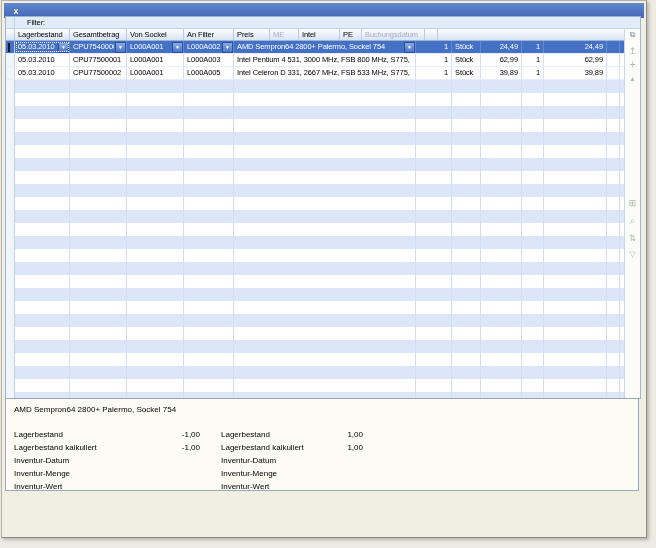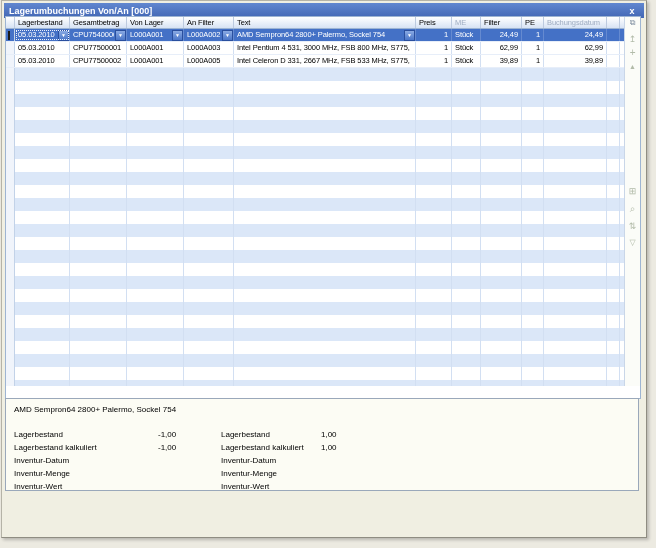--- a/index.html
+++ b/index.html
@@ -58,44 +58,46 @@
 
   
   .panel{position:absolute;left:3px;top:397px;width:634px;height:93px;border:1px solid #9aa8ba;
     background:#fcfcf4;box-sizing:border-box;font-size:8px;color:#000}
   .panel-title{position:absolute;left:8px;top:6px;white-space:nowrap}
   .pcol{position:absolute;top:29px}
   .pcol.left{left:8px;width:186px}
   .pcol.right{left:215px;width:142px}
   .prow{display:flex;height:13px;line-height:13px}
   .plabel{flex:1;white-space:nowrap}
-  .pvalue{width:42px;text-align:left;white-space:nowrap}
+  .pvalue{width:42px;text-align:right;white-space:nowrap}
 </style>
 </head>
 <body>
 
 <div class="window">
   <div class="titlebar">
-    <span class="title">Lagerumbuchungen Von/An [000]</span>
     <span class="close">x</span>
   </div>
 
   <div class="grid">
+    <div class="filter-row">
+      <div class="filter-gutter"></div>
+      <div class="filter-label">Filter:</div>
+    </div>
     <div class="grid-main">
       <div class="table">
         <div class="hrow" id="hdr">
             <div class="hcell" style="width: 9px;"></div>
             <div class="hcell" style="width: 55px;">Lagerbestand</div>
             <div class="hcell" style="width: 57px;">Gesamtbetrag</div>
-            <div class="hcell" style="width: 57px;">Von Lager</div>
+            <div class="hcell" style="width: 57px;">Von Sockel</div>
             <div class="hcell" style="width: 50px;">An Filter</div>
-            <div class="hcell" style="width: 182px;">Text</div>
             <div class="hcell" style="width: 36px;">Preis</div>
             <div class="hcell muted" style="width: 29px;">ME</div>
-            <div class="hcell" style="width: 41px;">Filter</div>
+            <div class="hcell" style="width: 41px;">Intel</div>
             <div class="hcell" style="width: 22px;">PE</div>
             <div class="hcell muted" style="width: 63px;">Buchungsdatum</div>
             <div class="hcell" style="width: 13px;"></div>
           </div>
         <div class="body" id="body">
             <div class="row data sel">
               <div class="gutter-cell" style="width: 9px;">
                 <div class="caret-marker"></div>
               </div>
               <div class="cell focus-cell" style="width: 55px;">

